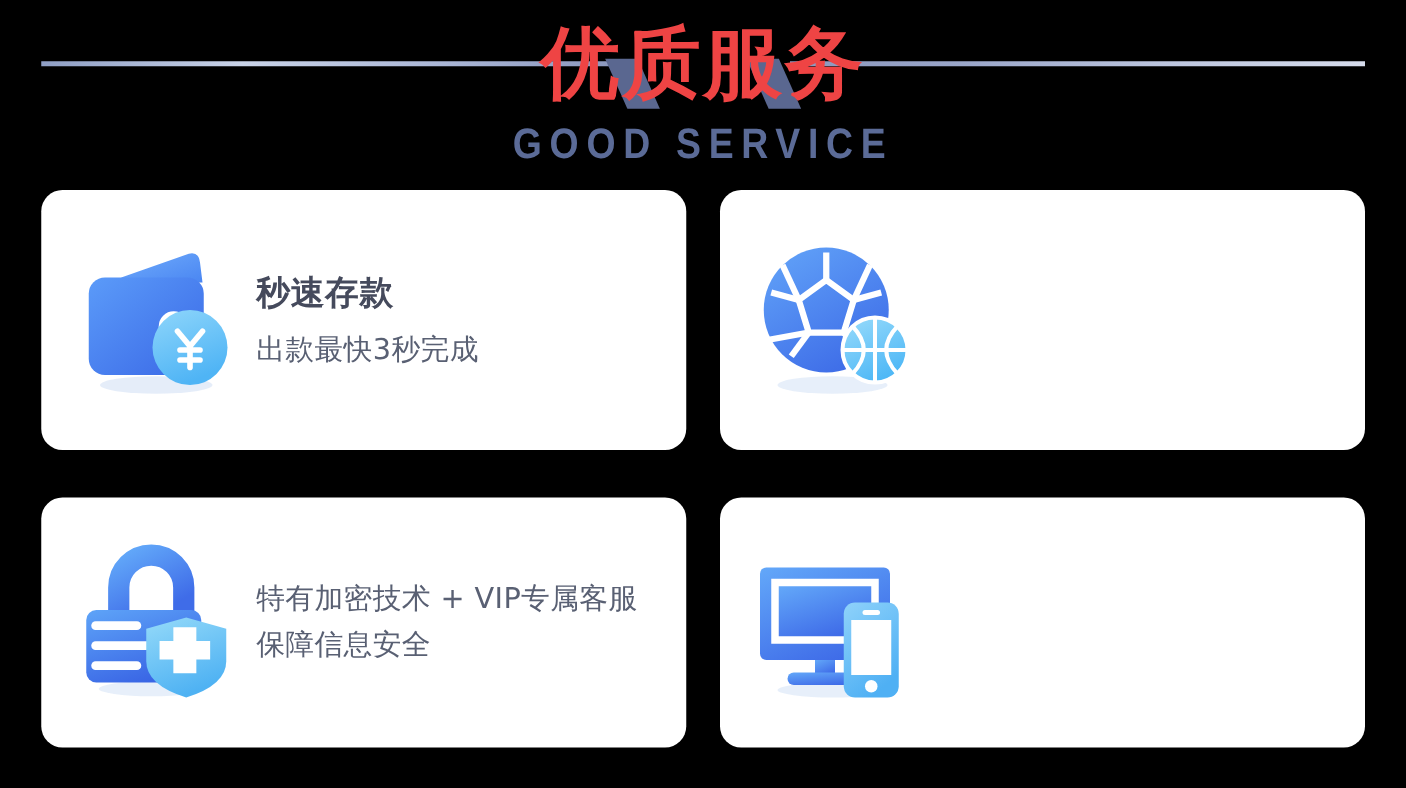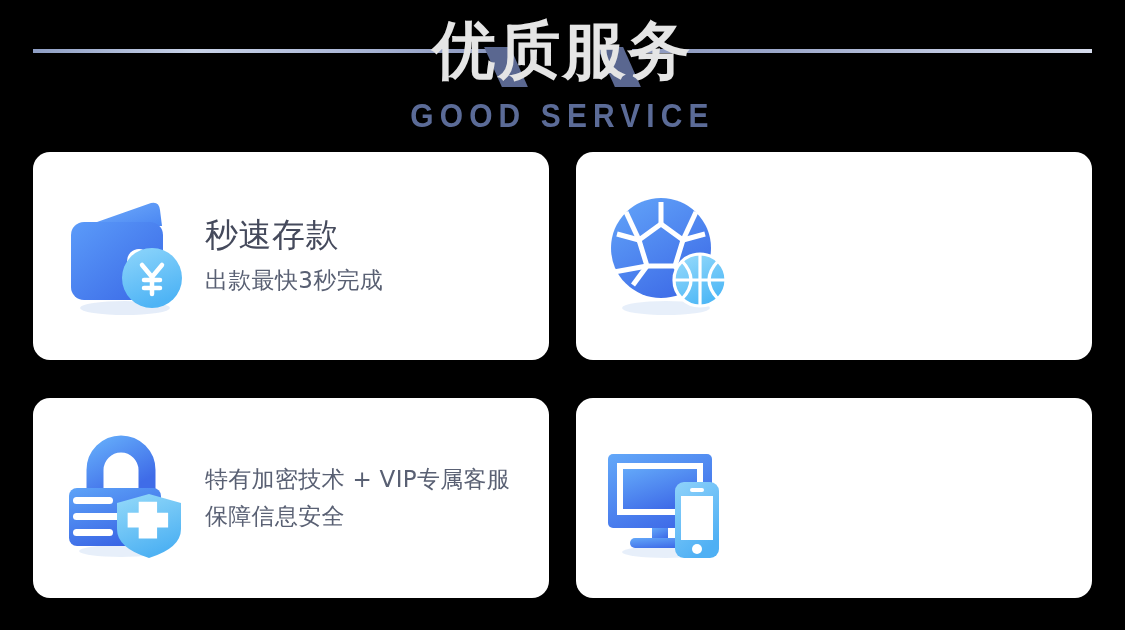--- a/index.html
+++ b/index.html
@@ -39,21 +39,21 @@
   .tail-right{
     right:493px;
     transform:skewX(24deg);
   }
   .title-cn{
     position:absolute;top:8px;left:0;width:1125px;
     text-align:center;
     font-size:63px;
     font-weight:bold;
     letter-spacing:2px;
-    color:#e5e5e5;
+    color:#ef4444;
     line-height:85px;
     font-family:"DejaVu Sans","Liberation Sans",sans-serif;
   }
   .title-en{
     position:absolute;top:96px;left:0;width:1125px;
     text-align:center;
     font-size:34px;
     font-weight:bold;
     letter-spacing:7px;
     color:#5b6b97;
@@ -86,22 +86,22 @@
     width:132px;height:132px;
     flex:0 0 132px;
     position:relative;
   }
   .card-text{
     flex:1 1 auto;
     padding-left:14px;
     min-width:0;
   }
   .card-title{
-    font-size:33px;
-    font-weight:normal;
+    font-size:27px;
+    font-weight:bold;
     color:#454a5c;
     line-height:42px;
     letter-spacing:0.5px;
     margin-bottom:6px;
     white-space:nowrap;
     font-family:"DejaVu Sans","Liberation Sans",sans-serif;
   }
   .card-desc{
     font-size:23px;
     color:#596073;

